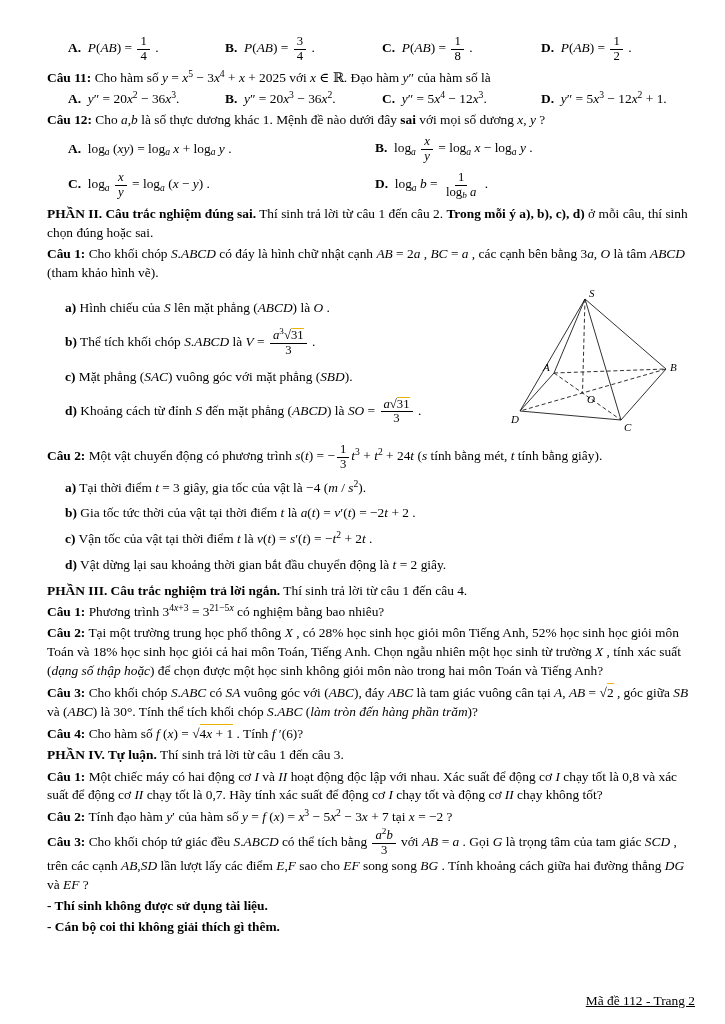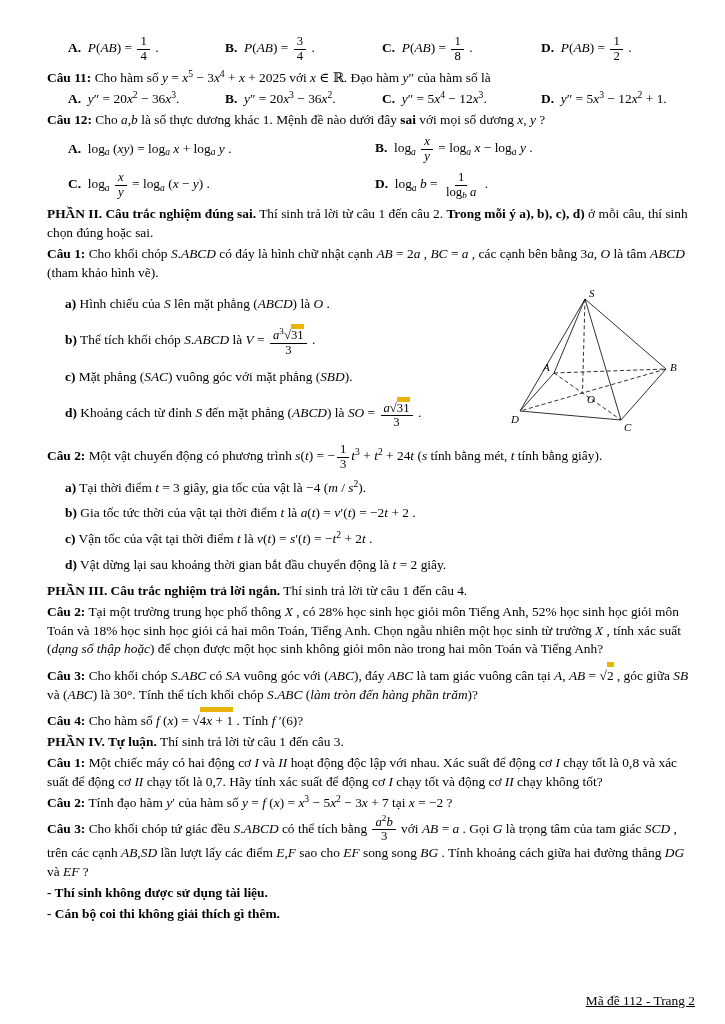--- a/index.html
+++ b/index.html
@@ -22,21 +22,21 @@
   .gap-md .sub-item{margin:7px 0;}
   .q-flex{display:flex;align-items:center;}
   .q-items{flex:1 1 auto;}
   .figure-wrap{flex:0 0 185px;padding-top:0px;}
   
   frac{display:inline-flex;flex-direction:column;align-items:center;vertical-align:middle;line-height:1.08;margin:0 2px;font-size:0.95em;text-align:center;}
   fn{display:block;border-bottom:1px solid #000;padding:0 3px;}
   fd{display:block;padding:0 3px;}
   sq{white-space:nowrap;}
   sq::before{content:"√";}
-  ov{display:inline-block;border-top:5px solid #eab308;}
+  ov{display:inline-block;border-top:1px solid #eab308;}
   sup{font-size:0.72em;line-height:0;vertical-align:0.55em;}
   sub{font-size:0.72em;line-height:0;vertical-align:-0.25em;}
   
   .fig path{stroke:#1a1a1a;fill:none;stroke-width:0.9;}
   .fig .dashed path{stroke-dasharray:4 2.6;}
   .fig text{font-family:"Liberation Serif","DejaVu Serif",serif;font-style:italic;font-size:11px;fill:#000;}
   .end-line{text-align:center;margin:7px 0 4px;}
   .notes div{font-weight:bold;margin:2px 0;}
   .footer{position:absolute;right:30px;bottom:13px;text-decoration:underline;}
 </style>
@@ -140,20 +140,21 @@
         <fd>3</fd>
       </frac><i>t</i><sup>3</sup> + <i>t</i><sup>2</sup> + 24<i>t</i> (<i>s</i> tính bằng mét, <i>t</i> tính bằng giây).</div>
   <div class="gap-md">
     <div class="sub-item"><b>a)</b> Tại thời điểm <i>t</i> = 3 giây, gia tốc của vật là −4 (<i>m</i> / <i>s</i><sup>2</sup>).</div>
     <div class="sub-item"><b>b)</b> Gia tốc tức thời của vật tại thời điểm <i>t</i> là <i>a</i>(<i>t</i>) = <i>v</i>′(<i>t</i>) = −2<i>t</i> + 2 .</div>
     <div class="sub-item"><b>c)</b> Vận tốc của vật tại thời điểm <i>t</i> là <i>v</i>(<i>t</i>) = <i>s</i>′(<i>t</i>) = −<i>t</i><sup>2</sup> + 2<i>t</i> .</div>
     <div class="sub-item"><b>d)</b> Vật dừng lại sau khoảng thời gian bắt đầu chuyển động là <i>t</i> = 2 giây.</div>
   </div>
 
   <div class="para"><b>PHẦN III. Câu trắc nghiệm trả lời ngắn.</b> Thí sinh trả lời từ câu 1 đến câu 4.</div>
+  <div class="para"><b>Câu 1:</b> Phương trình 3<sup>4<i>x</i>+3</sup> = 3<sup>21−5<i>x</i></sup> có nghiệm bằng bao nhiêu?</div>
   <div class="para"><b>Câu 2:</b> Tại một trường trung học phổ thông <i>X</i> , có 28% học sinh học giỏi môn Tiếng Anh, 52% học sinh học giỏi môn Toán và 18% học sinh học giỏi cả hai môn Toán, Tiếng Anh. Chọn ngẫu nhiên một học sinh từ trường <i>X</i> , tính xác suất (<i>dạng số thập hoặc</i>) để chọn được một học sinh không giỏi môn nào trong hai môn Toán và Tiếng Anh?</div>
   <div class="para"><b>Câu 3:</b> Cho khối chóp <i>S</i>.<i>ABC</i> có <i>SA</i> vuông góc với (<i>ABC</i>), đáy <i>ABC</i> là tam giác vuông cân tại <i>A</i>, <i>AB</i> = <sq><ov>2</ov></sq> , góc giữa <i>SB</i> và (<i>ABC</i>) là 30°. Tính thể tích khối chóp <i>S</i>.<i>ABC</i> (<i>làm tròn đến hàng phần trăm</i>)?</div>
   <div class="para"><b>Câu 4:</b> Cho hàm số <i>f</i> (<i>x</i>) = <sq><ov>4<i>x</i> + 1</ov></sq> . Tính <i>f</i> ′(6)?</div>
 
   <div class="para"><b>PHẦN IV. Tự luận.</b> Thí sinh trả lời từ câu 1 đến câu 3.</div>
   <div class="para"><b>Câu 1:</b> Một chiếc máy có hai động cơ <i>I</i> và <i>II</i> hoạt động độc lập với nhau. Xác suất để động cơ <i>I</i> chạy tốt là 0,8 và xác suất để động cơ <i>II</i> chạy tốt là 0,7. Hãy tính xác suất để động cơ <i>I</i> chạy tốt và động cơ <i>II</i> chạy không tốt?</div>
   <div class="para"><b>Câu 2:</b> Tính đạo hàm <i>y</i>′ của hàm số <i>y</i> = <i>f</i> (<i>x</i>) = <i>x</i><sup>3</sup> − 5<i>x</i><sup>2</sup> − 3<i>x</i> + 7 tại <i>x</i> = −2 ?</div>
   <div class="para"><b>Câu 3:</b> Cho khối chóp tứ giác đều <i>S</i>.<i>ABCD</i> có thể tích bằng <frac>
         <fn><i>a</i><sup>2</sup><i>b</i></fn>
         <fd>3</fd>

